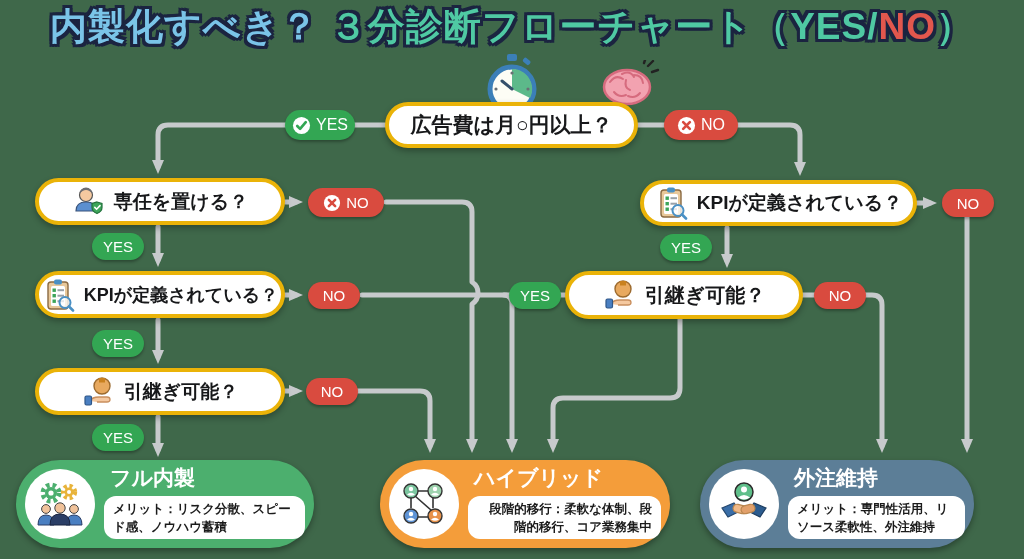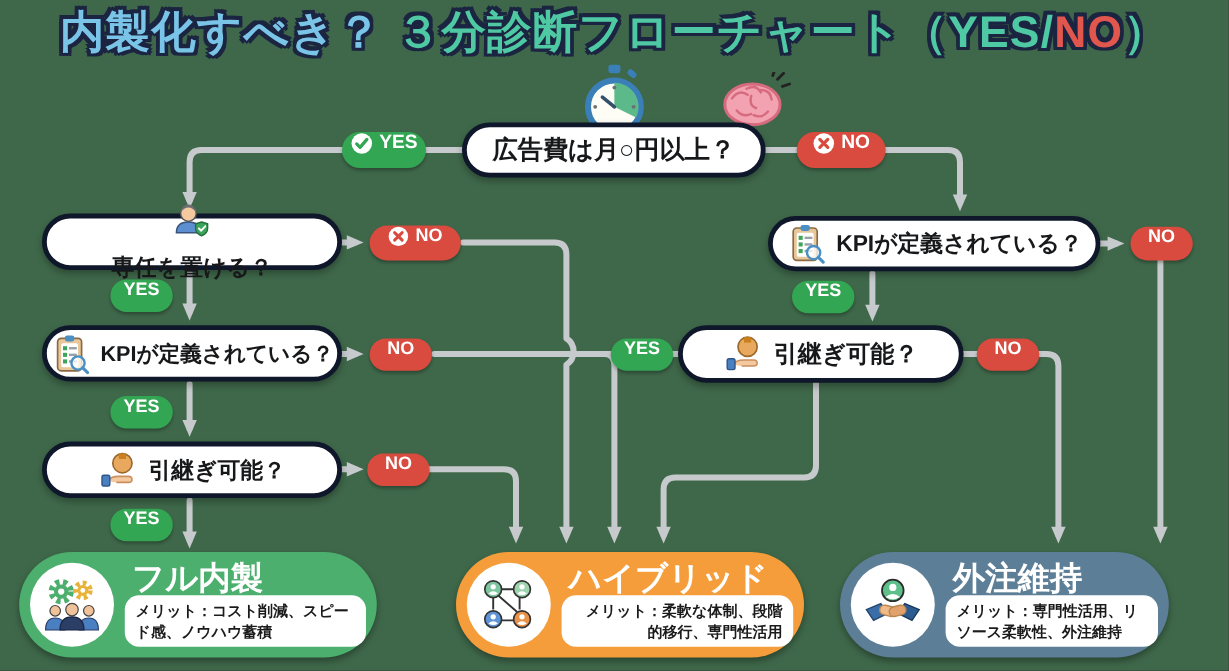--- a/index.html
+++ b/index.html
@@ -15,49 +15,49 @@
     text-shadow:-3px -3px 0 #1b2440,3px -3px 0 #1b2440,-3px 3px 0 #1b2440,3px 3px 0 #1b2440,
                  0 -3px 0 #1b2440,0 3px 0 #1b2440,-3px 0 0 #1b2440,3px 0 0 #1b2440;
   }
   .title .t-blue{color:#7AC4E8;}
   .title .t-teal{color:#4FC9A3;}
   .title .t-red{color:#E2574D;}
   
   svg.wires{position:absolute;left:0;top:0;z-index:1;}
   
   .qnode{
-    position:absolute;z-index:2;background:#ffffff;border:4px solid #0f172a;
+    position:absolute;z-index:2;background:#ffffff;border:4px solid #eab308;
     border-radius:30px;display:flex;align-items:center;justify-content:center;gap:8px;
     font-weight:900;color:#17181a;box-shadow:0 3px 6px rgba(0,0,0,.3);
     box-sizing:border-box;
   }
   .qnode .nicon{flex:0 0 auto;display:flex;}
   
   .badge{
-    position:absolute;z-index:3;border-radius:16px;color:#fff;font-weight:700;
-    display:flex;align-items:flex-start;justify-content:center;gap:5px;
+    position:absolute;z-index:3;border-radius:16px;color:#fff;font-weight:400;
+    display:flex;align-items:center;justify-content:center;gap:5px;
     font-size:15px;box-shadow:0 2px 3px rgba(0,0,0,.3);box-sizing:border-box;
   }
   .badge.yes{background:#33A653;}
   .badge.no{background:#D94B3F;}
   .badge .bicon{display:flex;}
   
   .outcome{
     position:absolute;z-index:2;top:460px;height:88px;border-radius:46px;
     box-shadow:0 3px 6px rgba(0,0,0,.35);box-sizing:border-box;
   }
   .outcome.green{background:#4CAF6E;}
   .outcome.orange{background:#F49D3A;text-align:right;}
   .outcome.blue{background:#5C7E97;}
   .outcome .circle{
     position:absolute;left:9px;top:9px;width:70px;height:70px;border-radius:50%;
     background:#fff;display:flex;align-items:center;justify-content:center;
   }
   .outcome .otitle{
-    position:absolute;left:94px;top:4px;font-size:27px;font-weight:900;color:#fff;
+    position:absolute;left:94px;top:4px;font-size:21px;font-weight:900;color:#fff;
     white-space:nowrap;
   }
   .outcome .panel{
     position:absolute;left:88px;right:9px;top:36px;bottom:9px;background:#fff;
     border-radius:12px;padding:4px 9px;box-sizing:border-box;
     font-size:12.5px;font-weight:800;color:#1b1b1b;line-height:1.45;
   }
   
   .deco{position:absolute;z-index:2;display:flex;}
 </style>
@@ -155,21 +155,21 @@
   <div class="badge no" style="left:664px;top:110px;width:74px;height:30px;font-size:16px;">
     <span class="bicon">
       <svg width="19" height="19" viewBox="0 0 20 20">
           <circle cx="10" cy="10" r="9" fill="#fff"></circle>
           <path d="M6.5,6.5 L13.5,13.5 M13.5,6.5 L6.5,13.5" stroke="#D94B3F" stroke-width="2.8" stroke-linecap="round"></path>
         </svg>
     </span>
     <span>NO</span>
   </div>
 
-  <div class="qnode" style="left:35px;top:178px;width:250px;height:47px;font-size:19px;flex-direction:column;">
+  <div class="qnode" style="left:35px;top:178px;width:250px;height:47px;font-size:19px;">
     <span class="nicon">
       <svg width="34" height="34" viewBox="0 0 34 34">
         <circle cx="14" cy="10" r="6.5" fill="#f5c9a0" stroke="#555" stroke-width="1.2"></circle>
         <path d="M7.5,9 a6.5,6.5 0 0 1 13,0 q-3,-4 -6.5,-4 t-6.5,4" fill="#6e6e72"></path>
         <path d="M4,26 q0,-9 10,-9 q10,0 10,9 Z" fill="#5b8fd0" stroke="#39537a" stroke-width="1.2"></path>
         <path d="M25,17 l5,1.5 v4 q0,4 -5,6 q-5,-2 -5,-6 v-4 Z" fill="#3da55a" stroke="#22703c" stroke-width="1.2"></path>
         <path d="M22.8,22.4 l1.8,1.8 l3.4,-3.6" stroke="#fff" stroke-width="1.6" fill="none" stroke-linecap="round"></path>
       </svg>
     </span>
     <span>専任を置ける？</span>
@@ -287,21 +287,21 @@
         <circle cx="33" cy="12" r="2" fill="#fff"></circle>
         <circle cx="10" cy="29" r="4.4" fill="#f0c29a" stroke="#444" stroke-width="1"></circle>
         <circle cx="38" cy="29" r="4.4" fill="#f0c29a" stroke="#444" stroke-width="1"></circle>
         <circle cx="24" cy="28" r="5.2" fill="#f0c29a" stroke="#444" stroke-width="1"></circle>
         <path d="M2,45 q0,-10 8,-10 q8,0 8,10 Z" fill="#4a7fc1" stroke="#2b3e66" stroke-width="1"></path>
         <path d="M30,45 q0,-10 8,-10 q8,0 8,10 Z" fill="#4a7fc1" stroke="#2b3e66" stroke-width="1"></path>
         <path d="M14,45 q0,-11 10,-11 q10,0 10,11 Z" fill="#2b3e66" stroke="#1a2440" stroke-width="1"></path>
       </svg>
     </div>
     <div class="otitle">フル内製</div>
-    <div class="panel">メリット：コスト削減、スピード感、ノウハウ蓄積</div>
+    <div class="panel">メリット：リスク分散、スピード感、ノウハウ蓄積</div>
   </div>
 
   <div class="outcome orange" style="left:380px;width:290px;">
     <div class="circle">
       <svg width="48" height="48" viewBox="0 0 48 48">
         <path d="M18,11 H28 M15,16 L31,30 M11,18 V28 M18,37 H28 M33,18 V28" stroke="#333" stroke-width="1.6"></path>
         <circle cx="11" cy="11" r="7" fill="#7cc6a0" stroke="#333" stroke-width="1.4"></circle>
         <circle cx="35" cy="11" r="7" fill="#9ed3ae" stroke="#333" stroke-width="1.4"></circle>
         <circle cx="11" cy="36" r="7" fill="#5f94d6" stroke="#333" stroke-width="1.4"></circle>
         <circle cx="35" cy="36" r="7" fill="#e8924a" stroke="#333" stroke-width="1.4"></circle>
@@ -311,21 +311,21 @@
           <circle cx="35" cy="9" r="2.2"></circle>
             <path d="M31,14.5 q4,-3.6 8,0 q-4,2.6 -8,0"></path>
           <circle cx="11" cy="34" r="2.2"></circle>
             <path d="M7,39.5 q4,-3.6 8,0 q-4,2.6 -8,0"></path>
           <circle cx="35" cy="34" r="2.2"></circle>
             <path d="M31,39.5 q4,-3.6 8,0 q-4,2.6 -8,0"></path>
         </g>
       </svg>
     </div>
     <div class="otitle">ハイブリッド</div>
-    <div class="panel">メリット：柔軟な体制、段階的移行、専門性活用</div>
+    <div class="panel">段階的移行：柔軟な体制、段階的移行、コア業務集中</div>
   </div>
 
   <div class="outcome blue" style="left:700px;width:274px;">
     <div class="circle">
       <svg width="48" height="48" viewBox="0 0 48 48">
         <circle cx="24" cy="12" r="9" fill="#5fbf8a" stroke="#2b2b2b" stroke-width="1.5"></circle>
         <circle cx="24" cy="9.5" r="3" fill="#fff"></circle>
         <path d="M18,17.5 q6,-5 12,0 q-6,4 -12,0" fill="#fff"></path>
         <path d="M2,28 L14,23 L20,31 L8,37 Z" fill="#3a6ea8" stroke="#24476e" stroke-width="1.2"></path>
         <path d="M46,28 L34,23 L28,31 L40,37 Z" fill="#2c5c8f" stroke="#1b3b5e" stroke-width="1.2"></path>

